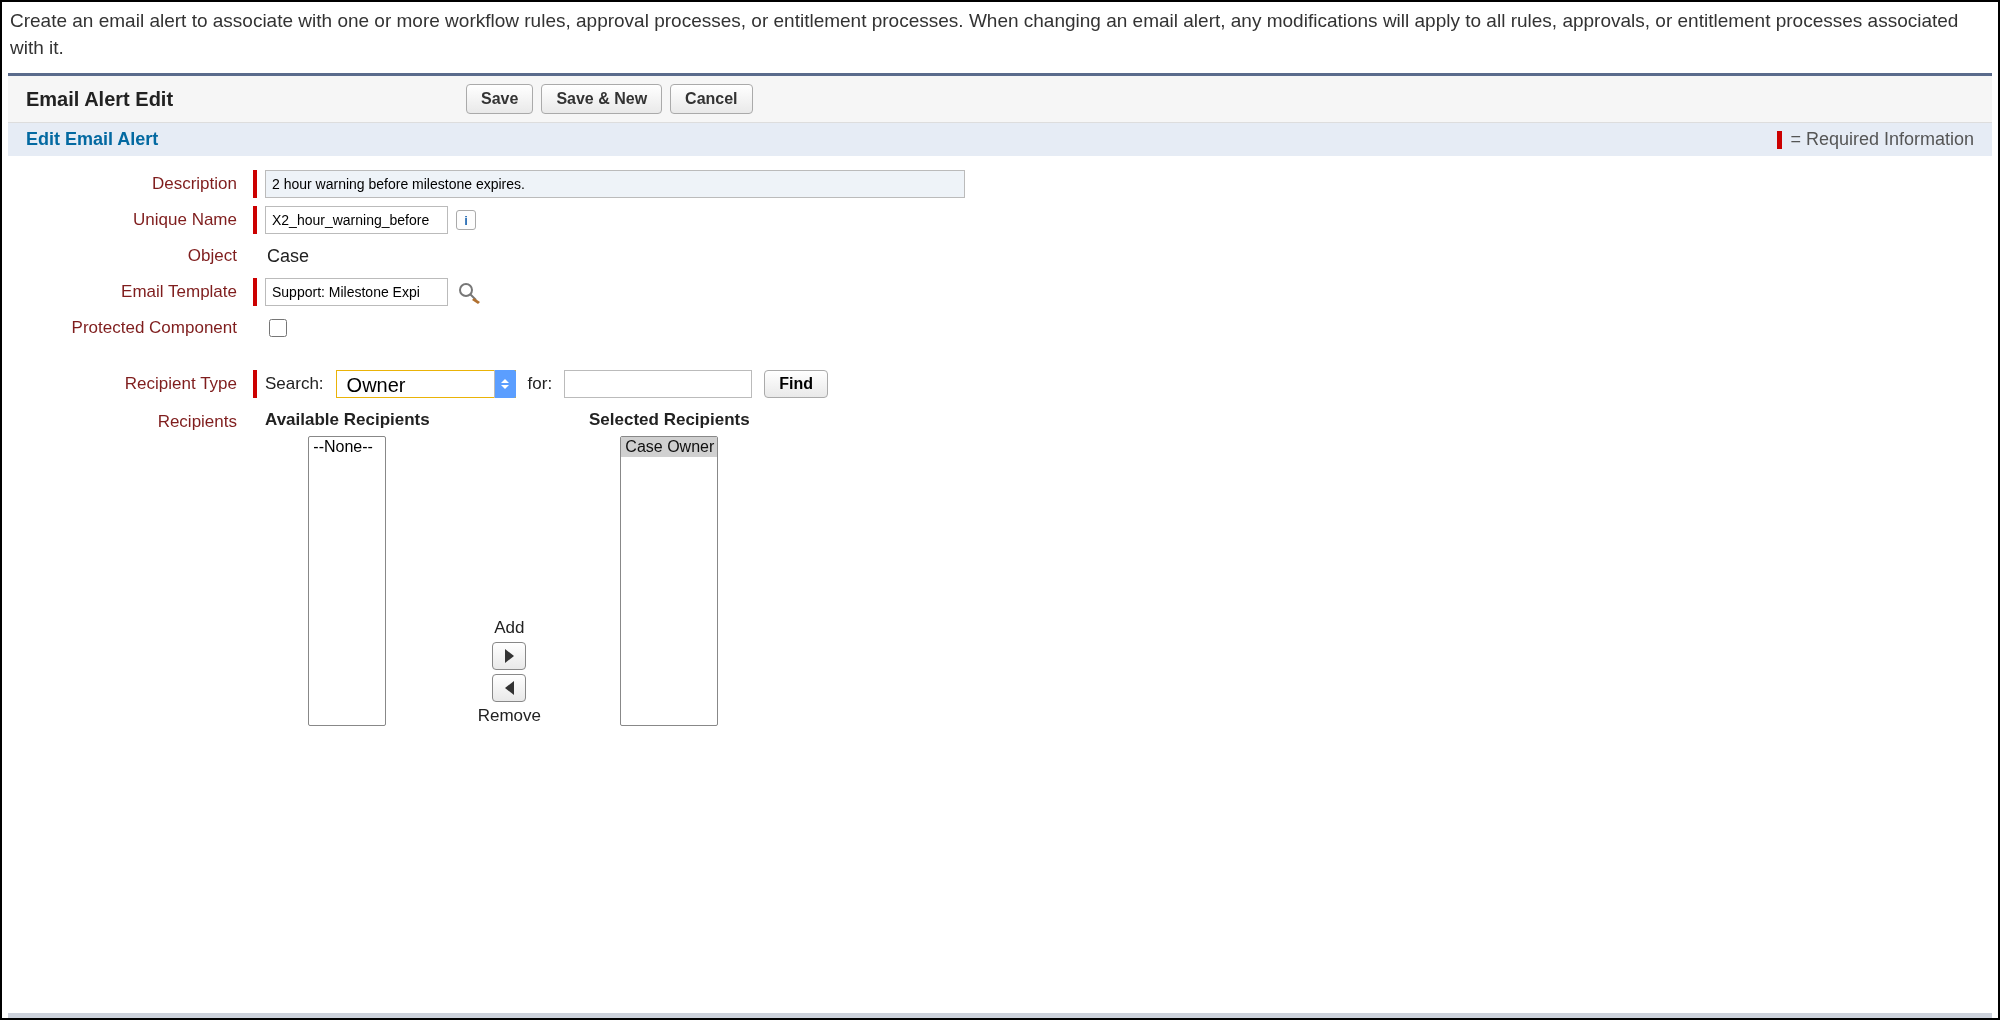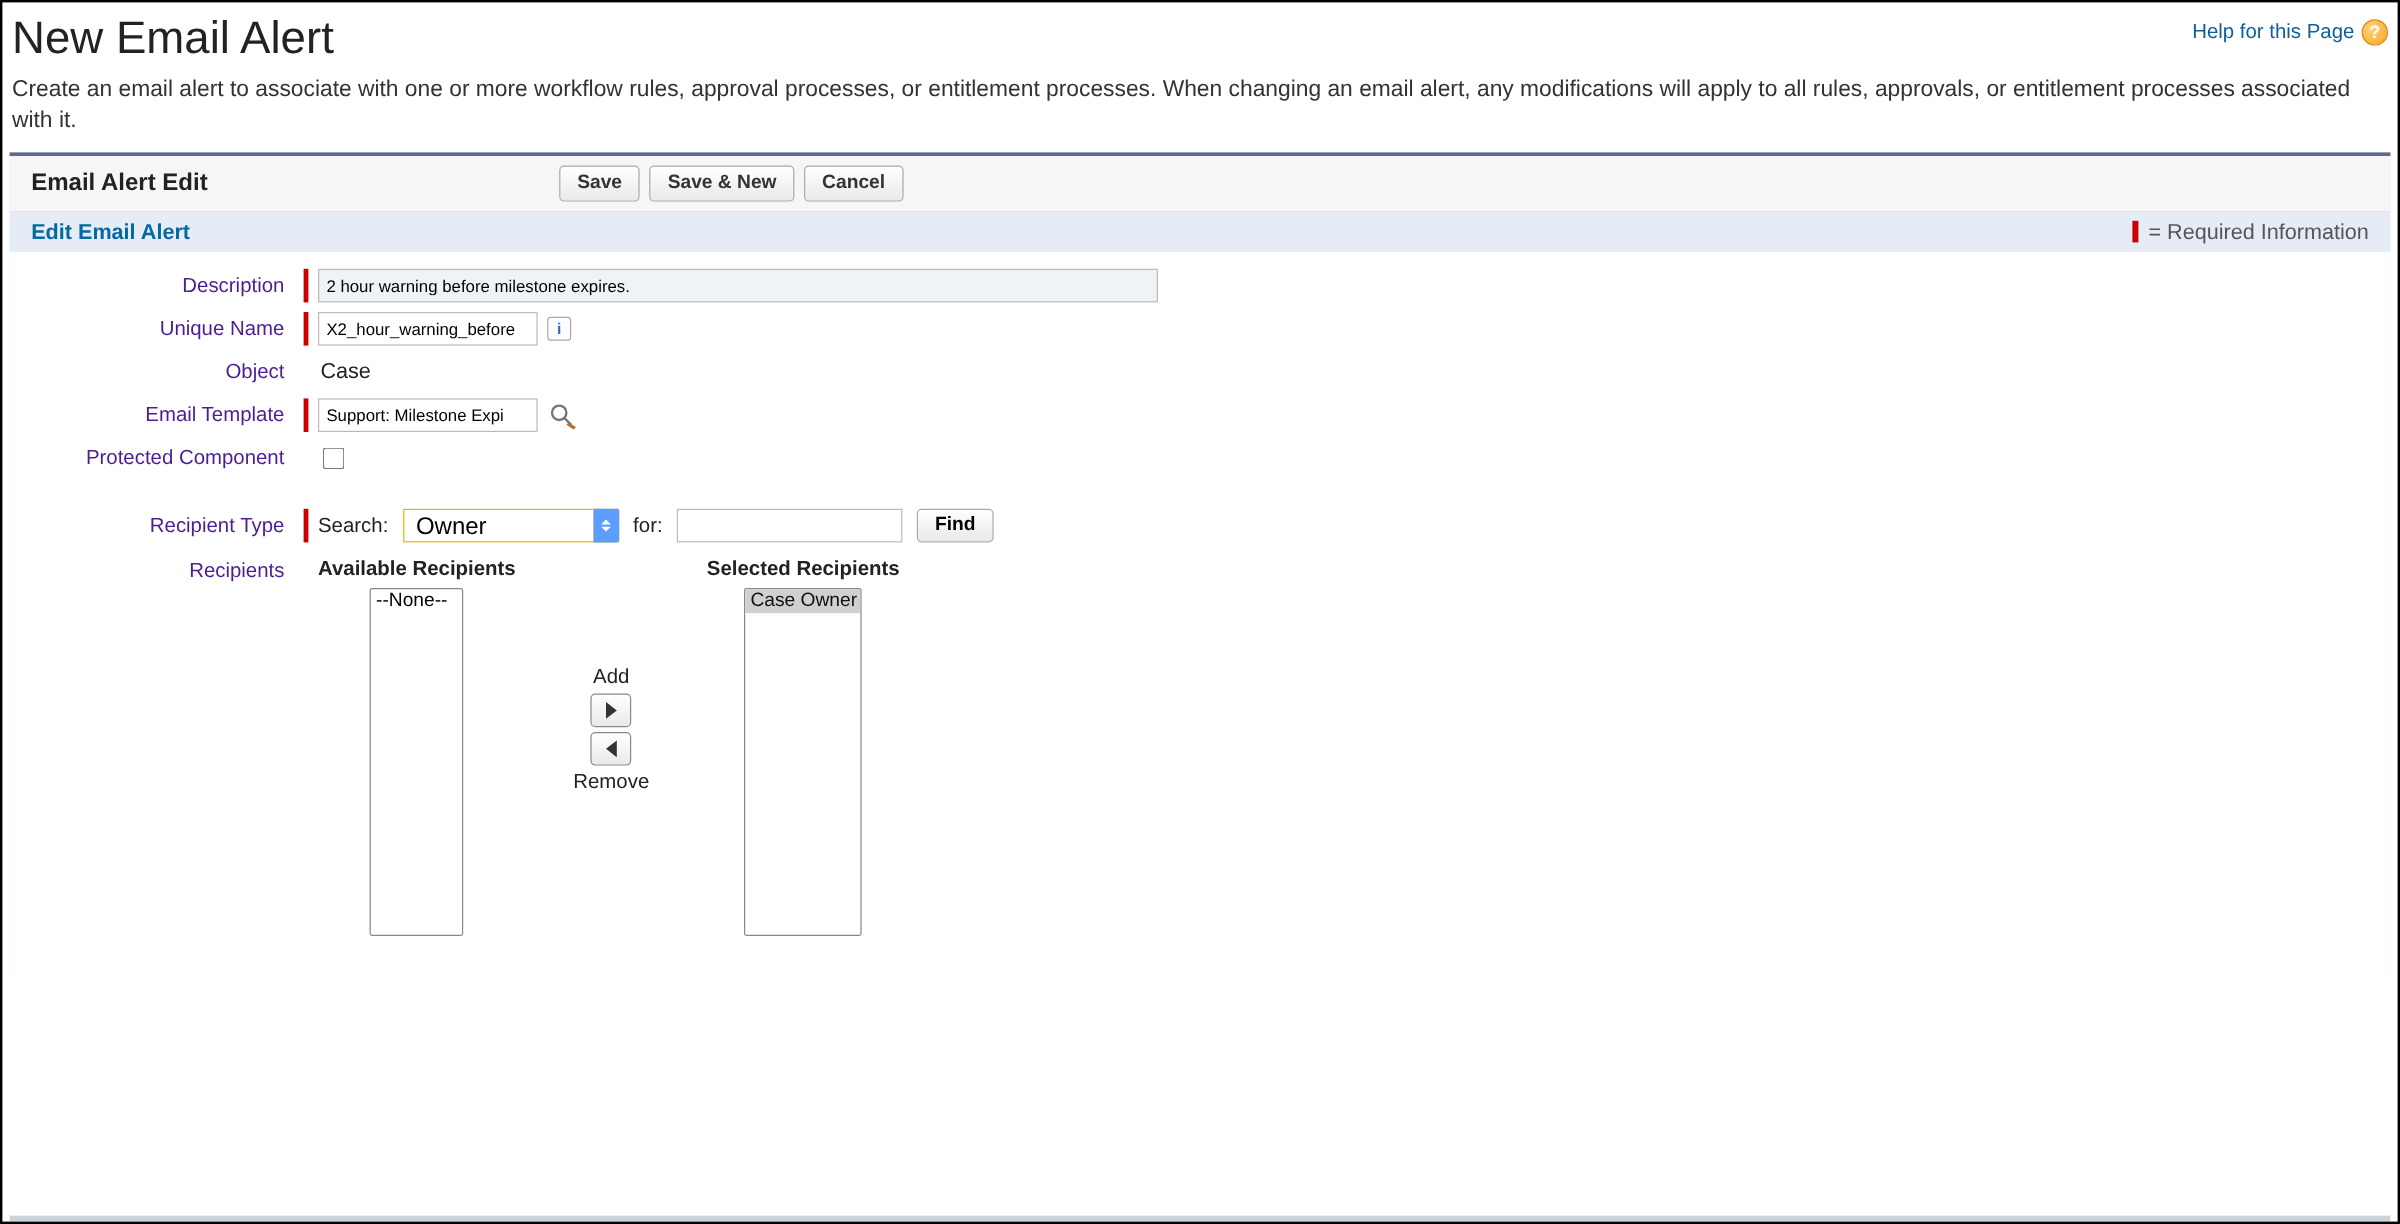--- a/index.html
+++ b/index.html
@@ -123,21 +123,21 @@
   .form-row {
     display: flex;
     align-items: center;
     padding: 4px 0;
   }
   .form-label {
     width: 245px;
     text-align: right;
     padding-right: 16px;
     font-size: 17px;
-    color: #4c1d95;
+    color: #7f1d1d;
   }
   .form-control {
     display: flex;
     align-items: center;
     gap: 8px;
   }
   .req-bar {
     width: 4px;
     height: 28px;
     background: #c00;
@@ -237,21 +237,21 @@
     background: linear-gradient(#ffffff, #e9e9e9);
     border: 1px solid #aaa;
     border-radius: 4px;
     padding: 4px 14px;
     font-size: 16px;
     font-weight: bold;
     cursor: pointer;
   }
   .picklist-area {
     display: flex;
-    align-items: flex-start;
+    align-items: flex-end;
     gap: 48px;
     padding-top: 4px;
   }
   .picklist-col { display: flex; flex-direction: column; align-items: center; }
   .picklist-title { font-weight: bold; font-size: 17px; margin-bottom: 6px;}
   select.multi {
     width: 98px;
     height: 290px;
     border: 1px solid #888;
     font-size: 16px;
@@ -296,27 +296,20 @@
     left: 6px; right: 6px; bottom: 0;
     height: 5px;
     background: #5a6b8c;
     opacity: 0.3;
   }
 </style>
 </head>
 <body>
 
 <div class="page">
-  <div class="header">
-    <h1 class="page-title">New Email Alert</h1>
-    <div class="help-area">
-      <a class="help-link">Help for this Page</a>
-      <span class="help-icon">?</span>
-    </div>
-  </div>
 
   <div class="intro-text">Create an email alert to associate with one or more workflow rules, approval processes, or entitlement processes. When changing an email alert, any modifications will apply to all rules, approvals, or entitlement processes associated with it.</div>
 
   <div class="panel">
     <div class="panel-header">
       <div class="panel-title">Email Alert Edit</div>
       <div class="panel-buttons">
         <button class="btn">Save</button>
         <button class="btn">Save &amp; New</button>
         <button class="btn">Cancel</button>

